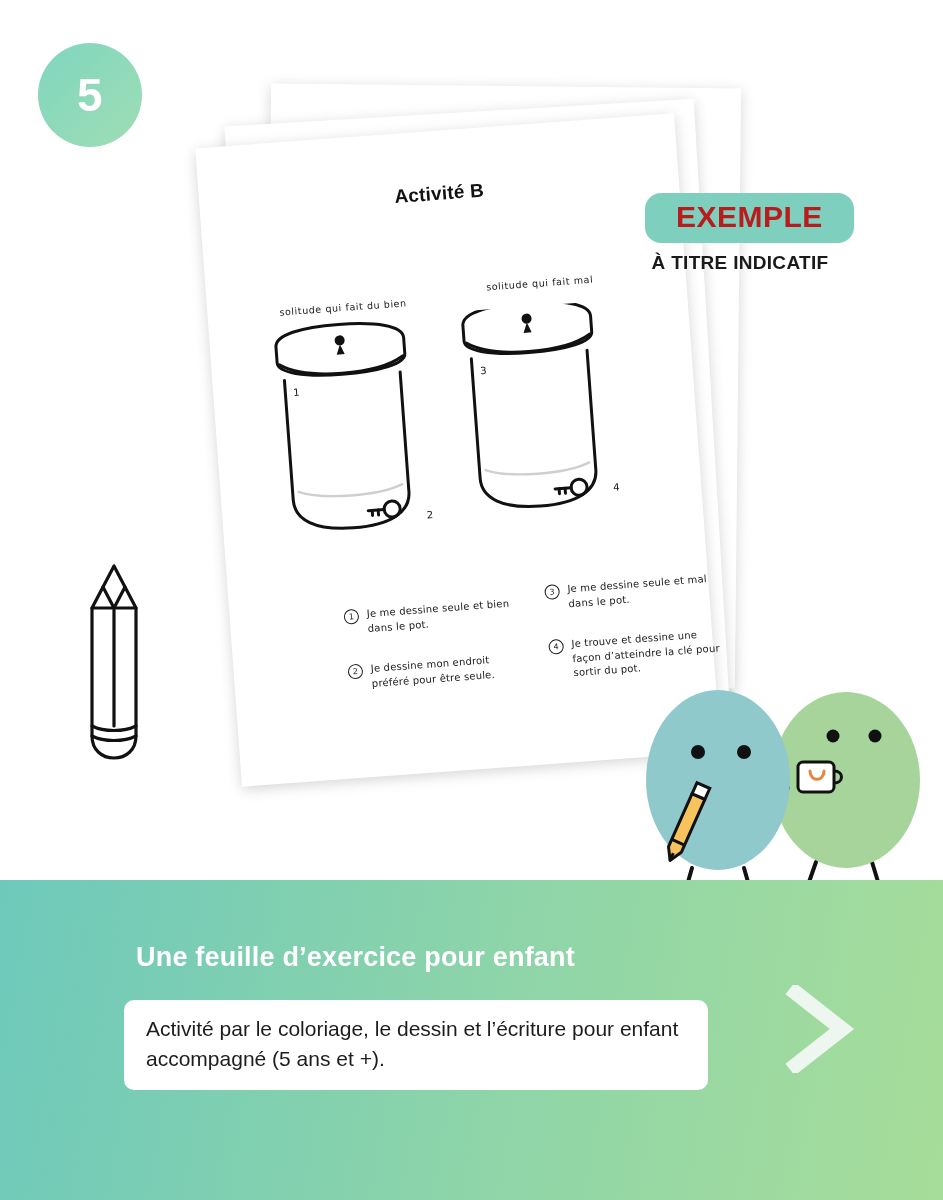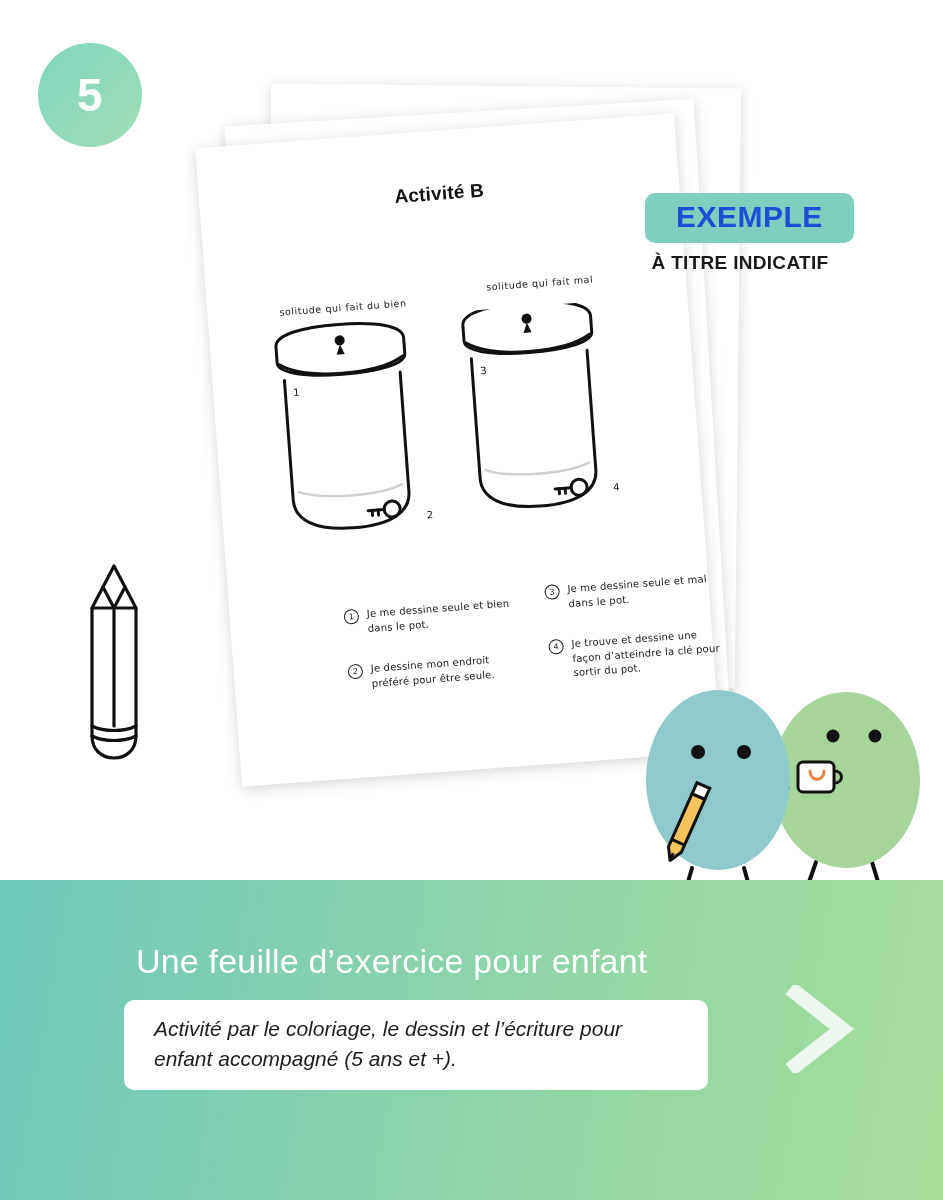--- a/index.html
+++ b/index.html
@@ -107,25 +107,25 @@
   
   .exemple-wrap {
     position: absolute;
     left: 645px; top: 193px;
     text-align: center;
     width: 190px;
   }
   .exemple-badge {
     display: inline-block;
     background: #7ecfbd;
-    color: #1d4ed8;
+    color: #b91c1c;
     font-size: 30px; font-weight: bold;
     letter-spacing: 0.5px;
     padding: 7px 31px 9px;
-    border-radius: 10px;
+    border-radius: 16px;
   }
   .exemple-sub {
     margin-top: 9px;
     font-size: 19px; font-weight: bold;
     color: #1a1a1a;
     letter-spacing: 0.3px;
   }
 
   
   .pencil-left { position: absolute; left: 76px; top: 560px; }
@@ -136,32 +136,31 @@
   
   .band {
     position: absolute;
     left: 0; bottom: 0;
     width: 943px; height: 320px;
     background: linear-gradient(100deg, #6ec9bb 0%, #8fd5a8 55%, #a7dd9a 100%);
   }
   .band-title {
     position: absolute;
     left: 136px; top: 942px;
-    font-size: 34px; font-weight: normal;
+    font-size: 27px; font-weight: bold;
     color: #ffffff;
     letter-spacing: 0.2px;
   }
   .band-card {
     position: absolute;
     left: 124px; top: 1000px;
     width: 584px;
     background: #ffffff;
     border-radius: 10px;
-    padding: 14px 30px 16px;
-    font-style: italic;
+    padding: 14px 22px 16px;
   }
   .band-card p {
     margin: 0;
     font-size: 21px;
     line-height: 1.42;
     color: #1d1d1d;
   }
   .band-arrow {
     position: absolute;
     left: 780px; top: 985px;

